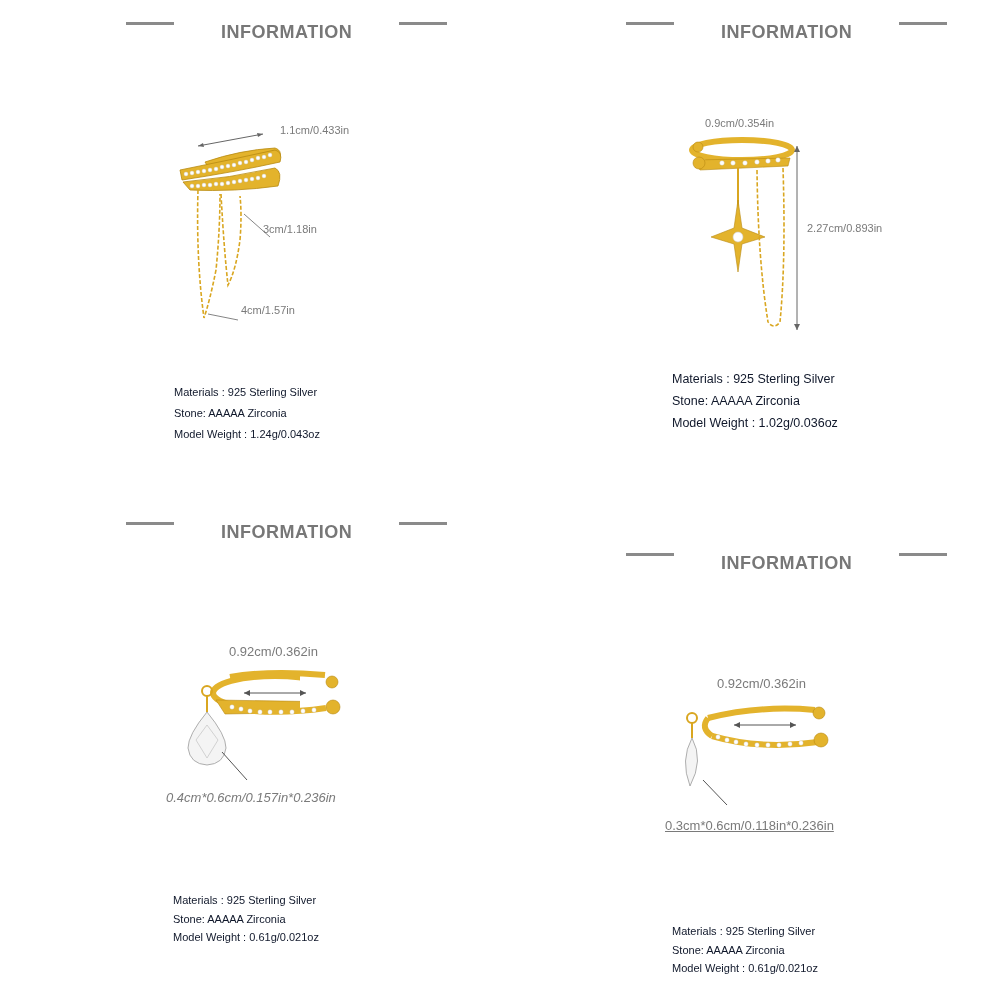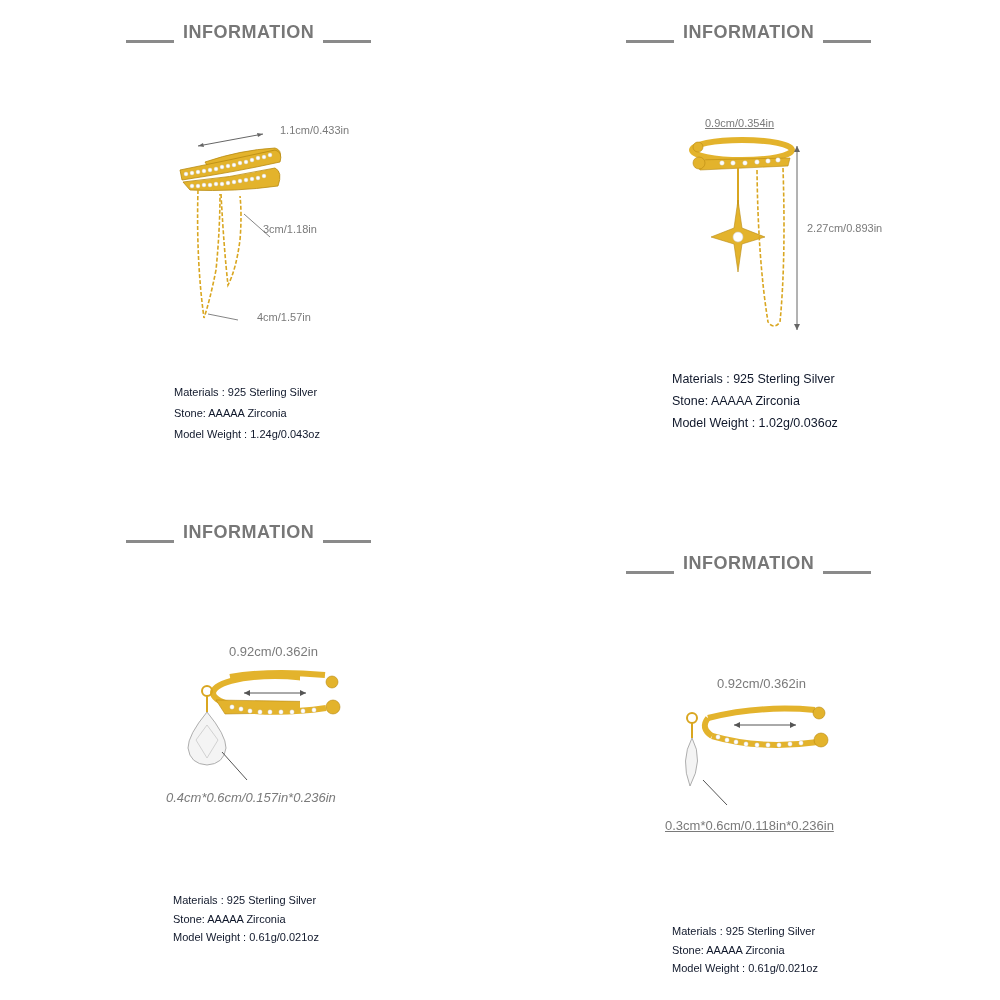--- a/index.html
+++ b/index.html
@@ -1,17 +1,17 @@
 <!DOCTYPE html>
 <html><head>
 <meta charset="utf-8">
 <style>
   html, body { margin:0; padding:0; background:#ffffff; }
   body { width:1000px; height:1000px; position:relative; overflow:hidden; font-family:"Liberation Sans", sans-serif; }
-  .hdr { position:absolute; display:flex; align-items:flex-end; }
+  .hdr { position:absolute; display:flex; align-items:flex-start;gap:38px; }
   .hdr .line { width:48px; height:3px; background:#8a8a8a; }
   .hdr .title { color:#777; font-weight:bold; font-size:18px; letter-spacing:0.5px; margin:0 9px; }
   .dim { position:absolute; color:#7a7a7a; font-size:11px; white-space:nowrap; }
   .dim.big { font-size:13px; }
   .spec { position:absolute; color:#0f172a; font-size:11px; line-height:21px; }
   .spec.big { font-size:12.5px; line-height:22px; }
   .spec div { white-space:nowrap; }
   svg { position:absolute; overflow:visible; }
 </style>
 </head>
@@ -69,21 +69,21 @@
     <path d="M198 190 Q196 260 204 318 Q210 300 216 270 Q220 230 220 194" stroke-dasharray="4 2"></path>
     <path d="M221 194 Q224 250 228 285 Q236 270 240 240 Q242 215 240 196" stroke-dasharray="4 2"></path>
   </g>
 
   <line x1="244" y1="214" x2="270" y2="237" stroke="#666" stroke-width="0.8"></line>
   <line x1="208" y1="314" x2="238" y2="320" stroke="#666" stroke-width="0.8"></line>
 </svg>
 
 <div class="dim" style="left:280px; top:124px;">1.1cm/0.433in</div>
 <div class="dim" style="left:263px; top:223px;">3cm/1.18in</div>
-<div class="dim" style="left:241px; top:311px;margin-left:16px;">4cm/1.57in</div>
+<div class="dim" style="left:241px; top:304px;">4cm/1.57in</div>
 
 <div class="spec" style="left:174px; top:382px;">
   <div>Materials : 925 Sterling Silver</div>
   <div>Stone: AAAAA Zirconia</div>
   <div>Model Weight : 1.24g/0.043oz</div>
 </div>
 
 <div class="hdr" style="left:626px; top:22px;">
   <span class="line"></span>
   <span class="title">INFORMATION</span>
@@ -112,21 +112,21 @@
   <g fill="none" stroke="#d9a620" stroke-width="1.6" stroke-dasharray="4 2">
     <path d="M757 170 Q758 260 768 322"></path>
     <path d="M783 168 Q786 260 780 322 Q774 330 768 322"></path>
   </g>
 
   <line x1="797" y1="146" x2="797" y2="330" stroke="#666" stroke-width="1"></line>
   <polygon points="797,146 794,152 800,152" fill="#666"></polygon>
   <polygon points="797,330 794,324 800,324" fill="#666"></polygon>
 </svg>
 
-<div class="dim" style="left:705px; top:117px;text-decoration:underline;">0.9cm/0.354in</div>
+<div class="dim" style="left:705px; top:117px;">0.9cm/0.354in</div>
 <div class="dim" style="left:807px; top:222px;">2.27cm/0.893in</div>
 
 <div class="spec big" style="left:672px; top:368px;">
   <div>Materials : 925 Sterling Silver</div>
   <div>Stone: AAAAA Zirconia</div>
   <div>Model Weight : 1.02g/0.036oz</div>
 </div>
 
 <div class="hdr" style="left:126px; top:522px;">
   <span class="line"></span>

